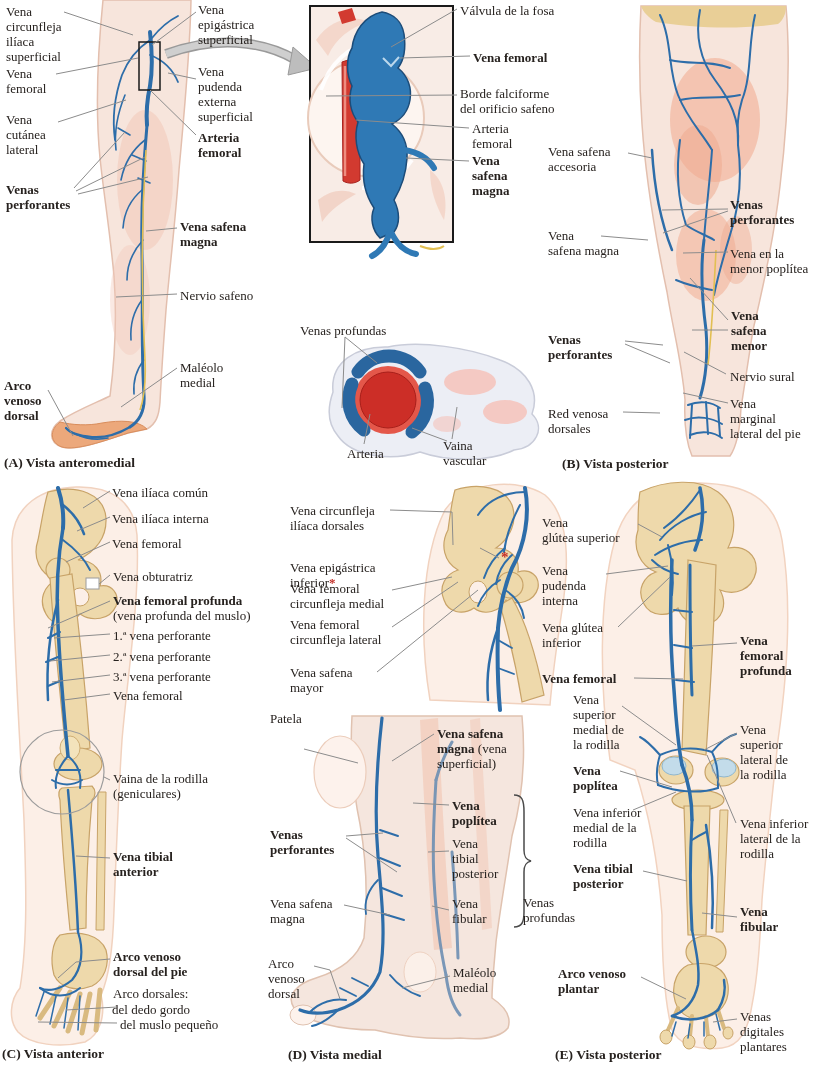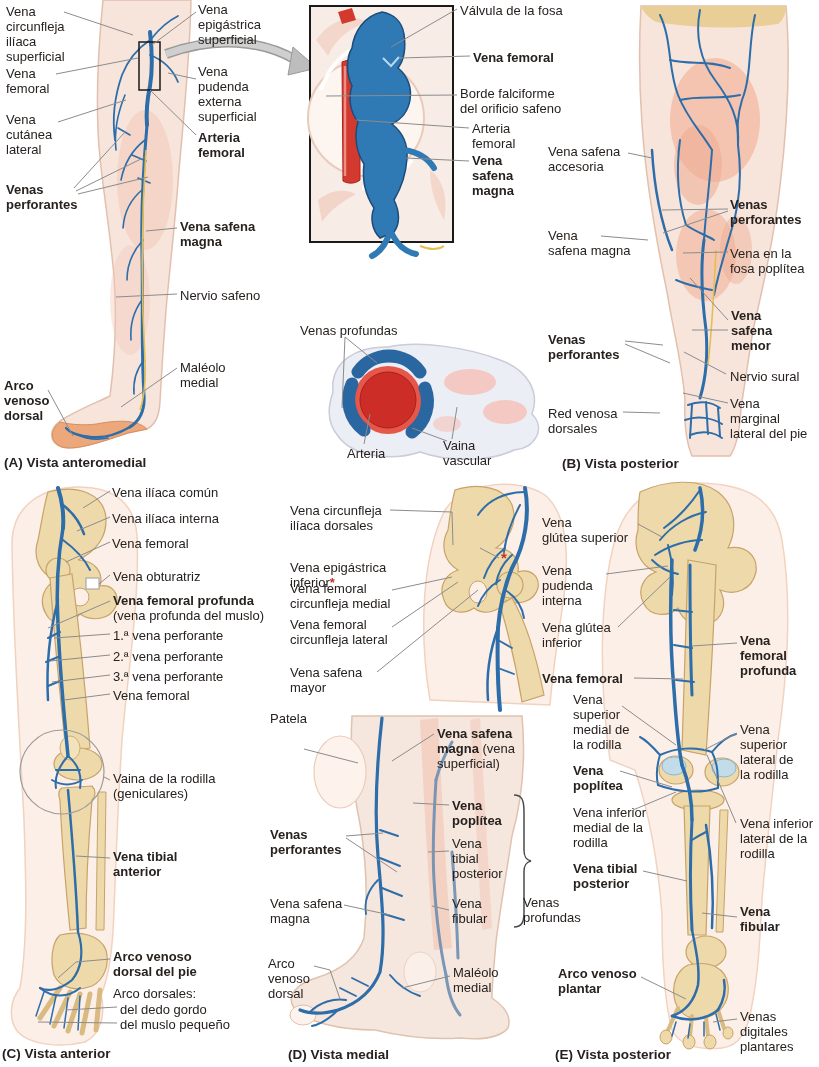--- a/index.html
+++ b/index.html
@@ -1,17 +1,17 @@
 <!DOCTYPE html>
 <html><head>
 <meta charset="utf-8">
 <style>
   html,body{margin:0;padding:0;background:#fff}
   .stage{position:relative;width:819px;height:1067px;background:#ffffff;overflow:hidden;
-         font-family:Liberation Sans, sans-serif}
+         font-family:Liberation Serif, serif}
   svg.art{position:absolute;left:0;top:0}
   .lbl{position:absolute;font-size:13px;line-height:1.16;color:#27221f;white-space:pre-line}
   .b{font-weight:700}
   .cap{position:absolute;font-size:13.5px;font-weight:700;color:#27221f;white-space:nowrap}
   .red{color:#c32f27;font-weight:700}
   .mark{position:absolute;font-size:15px;font-weight:700;color:#c32f27}
 </style>
 </head>
 <body>
 
@@ -434,21 +434,21 @@
 accesoria</div>
 <div class="lbl" style="left:548px;top:228px">Vena
 safena magna</div>
 <div class="lbl b" style="left:548px;top:332px">Venas
 perforantes</div>
 <div class="lbl" style="left:548px;top:406px">Red venosa
 dorsales</div>
 <div class="lbl b" style="left:730px;top:197px">Venas
 perforantes</div>
 <div class="lbl" style="left:730px;top:246px">Vena en la
-fosa poplítea</div>
+menor poplítea</div>
 <div class="lbl b" style="left:731px;top:308px">Vena
 safena
 menor</div>
 <div class="lbl" style="left:730px;top:369px">Nervio sural</div>
 <div class="lbl" style="left:730px;top:396px">Vena
 marginal
 lateral del pie</div>
 <div class="cap" style="left:562px;top:456px">(B) Vista posterior</div>
 
 <div class="lbl" style="left:112px;top:485px">Vena ilíaca común</div>
@@ -461,21 +461,21 @@
 <div class="lbl" style="left:113px;top:649px">2.ª vena perforante</div>
 <div class="lbl" style="left:113px;top:669px">3.ª vena perforante</div>
 <div class="lbl" style="left:113px;top:688px">Vena femoral</div>
 <div class="lbl" style="left:113px;top:771px">Vaina de la rodilla
 (geniculares)</div>
 <div class="lbl b" style="left:113px;top:849px">Vena tibial
 anterior</div>
 <div class="lbl b" style="left:113px;top:949px">Arco venoso
 dorsal del pie</div>
 <div class="lbl" style="left:113px;top:986px">Arco dorsales:</div>
-<div class="lbl" style="left:120px;top:1002px">del dedo gordo</div>
+<div class="lbl" style="left:112px;top:1002px">del dedo gordo</div>
 <div class="lbl" style="left:120px;top:1017px">del muslo pequeño</div>
 <div class="cap" style="left:2px;top:1046px">(C) Vista anterior</div>
 
 <div class="lbl" style="left:290px;top:503px">Vena circunfleja
 ilíaca dorsales</div>
 <div class="lbl" style="left:290px;top:560px"><span>Vena epigástrica
 inferior</span><span class="red">*</span></div>
 <div class="lbl" style="left:290px;top:581px">Vena femoral
 circunfleja medial</div>
 <div class="lbl" style="left:290px;top:617px">Vena femoral

